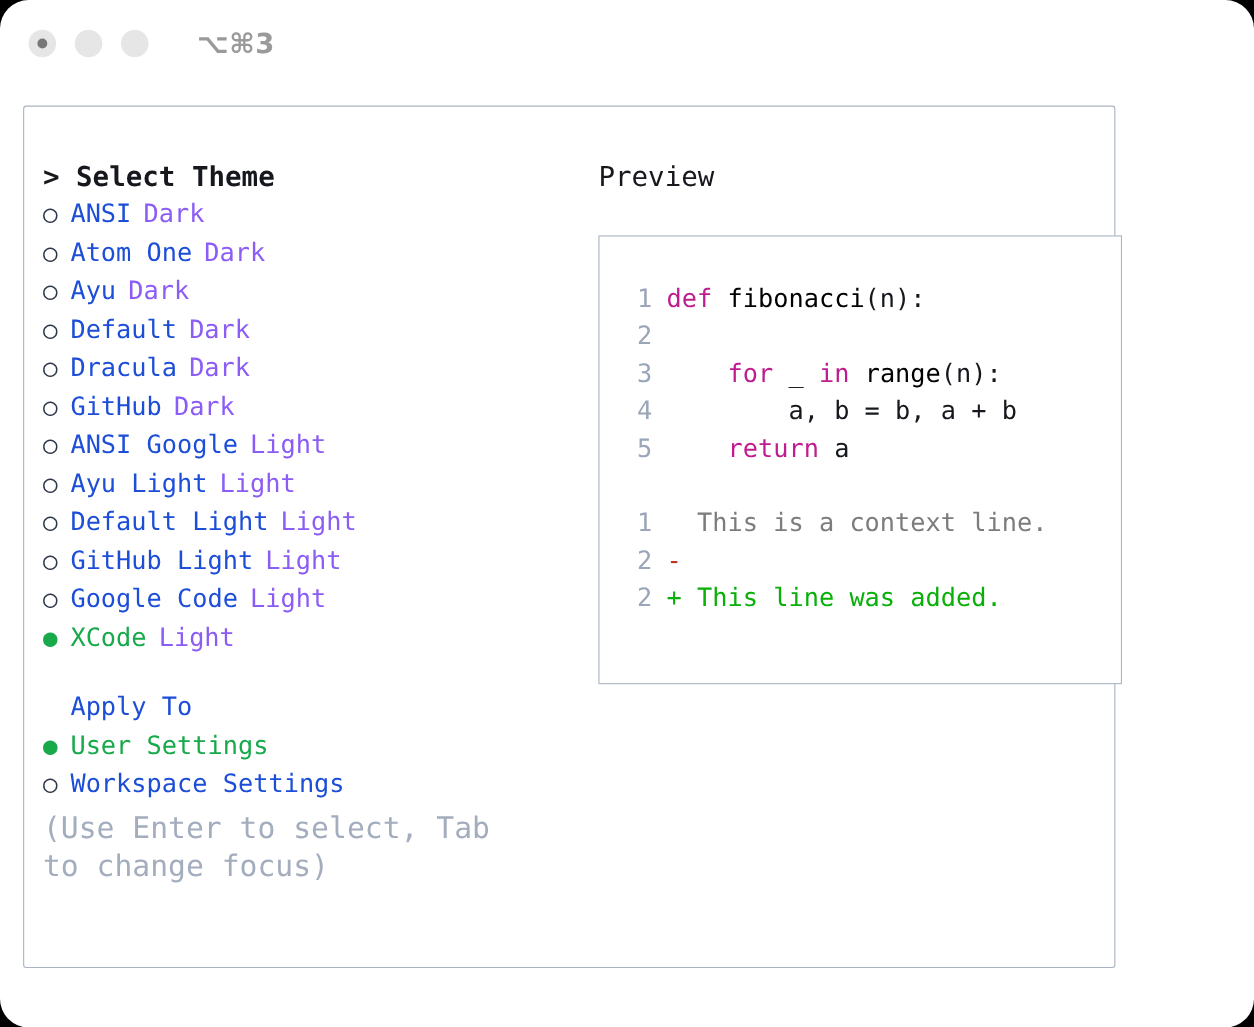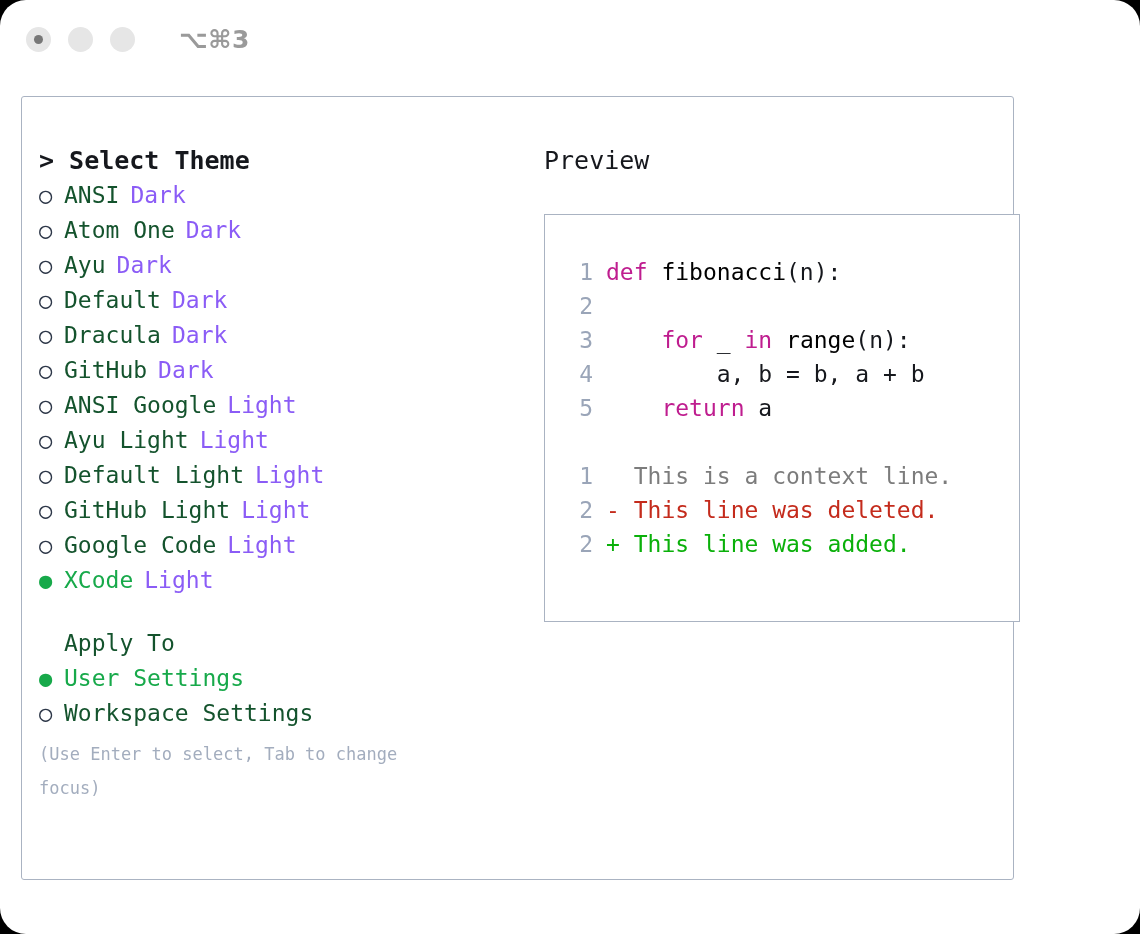--- a/index.html
+++ b/index.html
@@ -114,33 +114,33 @@
     color: #2d3748;
     line-height: 34px;
   }
   .bullet.sel {
     color: #17a94a;
   }
   .bullet.none {
     color: transparent;
   }
   .opt-name {
-    color: #14532d;
+    color: #1d4ed8;
   }
   .opt-row.selected .opt-name {
     color: #17a94a;
   }
   .opt-tag {
     color: #8b5cf6;
     margin-left: 11px;
   }
   .spacer-sm { height: 28px; }
   .hint {
     margin-top: 6px;
-    font-size: 17px;
+    font-size: 27px;
     color: #a3adbe;
     line-height: 34px;
     width: 420px;
   }
 
   
   .right-col {
     position: absolute;
     left: 479px;
     top: 47px;
@@ -241,21 +241,21 @@
           <div id="code-block">
               <div class="code-line"><span class="lineno">1</span><span class="code-text"><span class="tok-kw">def </span><span class="tok-fn">fibonacci</span><span class="tok-plain">(n):</span></span></div>
               <div class="code-line"><span class="lineno">2</span></div>
               <div class="code-line"><span class="lineno">3</span><span class="code-text"><span class="tok-plain">    </span><span class="tok-kw">for</span><span class="tok-plain"> _ </span><span class="tok-kw">in</span><span class="tok-plain"> </span><span class="tok-fn">range</span><span class="tok-plain">(n):</span></span></div>
               <div class="code-line"><span class="lineno">4</span><span class="code-text"><span class="tok-plain">        a, b = b, a + b</span></span></div>
               <div class="code-line"><span class="lineno">5</span><span class="code-text"><span class="tok-plain">    </span><span class="tok-kw">return</span><span class="tok-plain"> a</span></span></div>
             </div>
           <div class="gap-line"></div>
           <div id="diff-block">
               <div class="code-line"><span class="lineno">1</span><span class="code-text diff-ctx">  </span><span class="code-text diff-ctx">This is a context line.</span></div>
-              <div class="code-line"><span class="lineno">2</span><span class="code-text diff-del">- </span><span class="code-text diff-del">This line was deleted.</span></div>
+              <div class="code-line"><span class="lineno">2</span><span class="code-text diff-del">- </span></div>
               <div class="code-line"><span class="lineno">2</span><span class="code-text diff-add">+ </span><span class="code-text diff-add">This line was added.</span></div>
             </div>
         </div>
       </div>
 
     </div>
   </div>
 
 </div>
 

